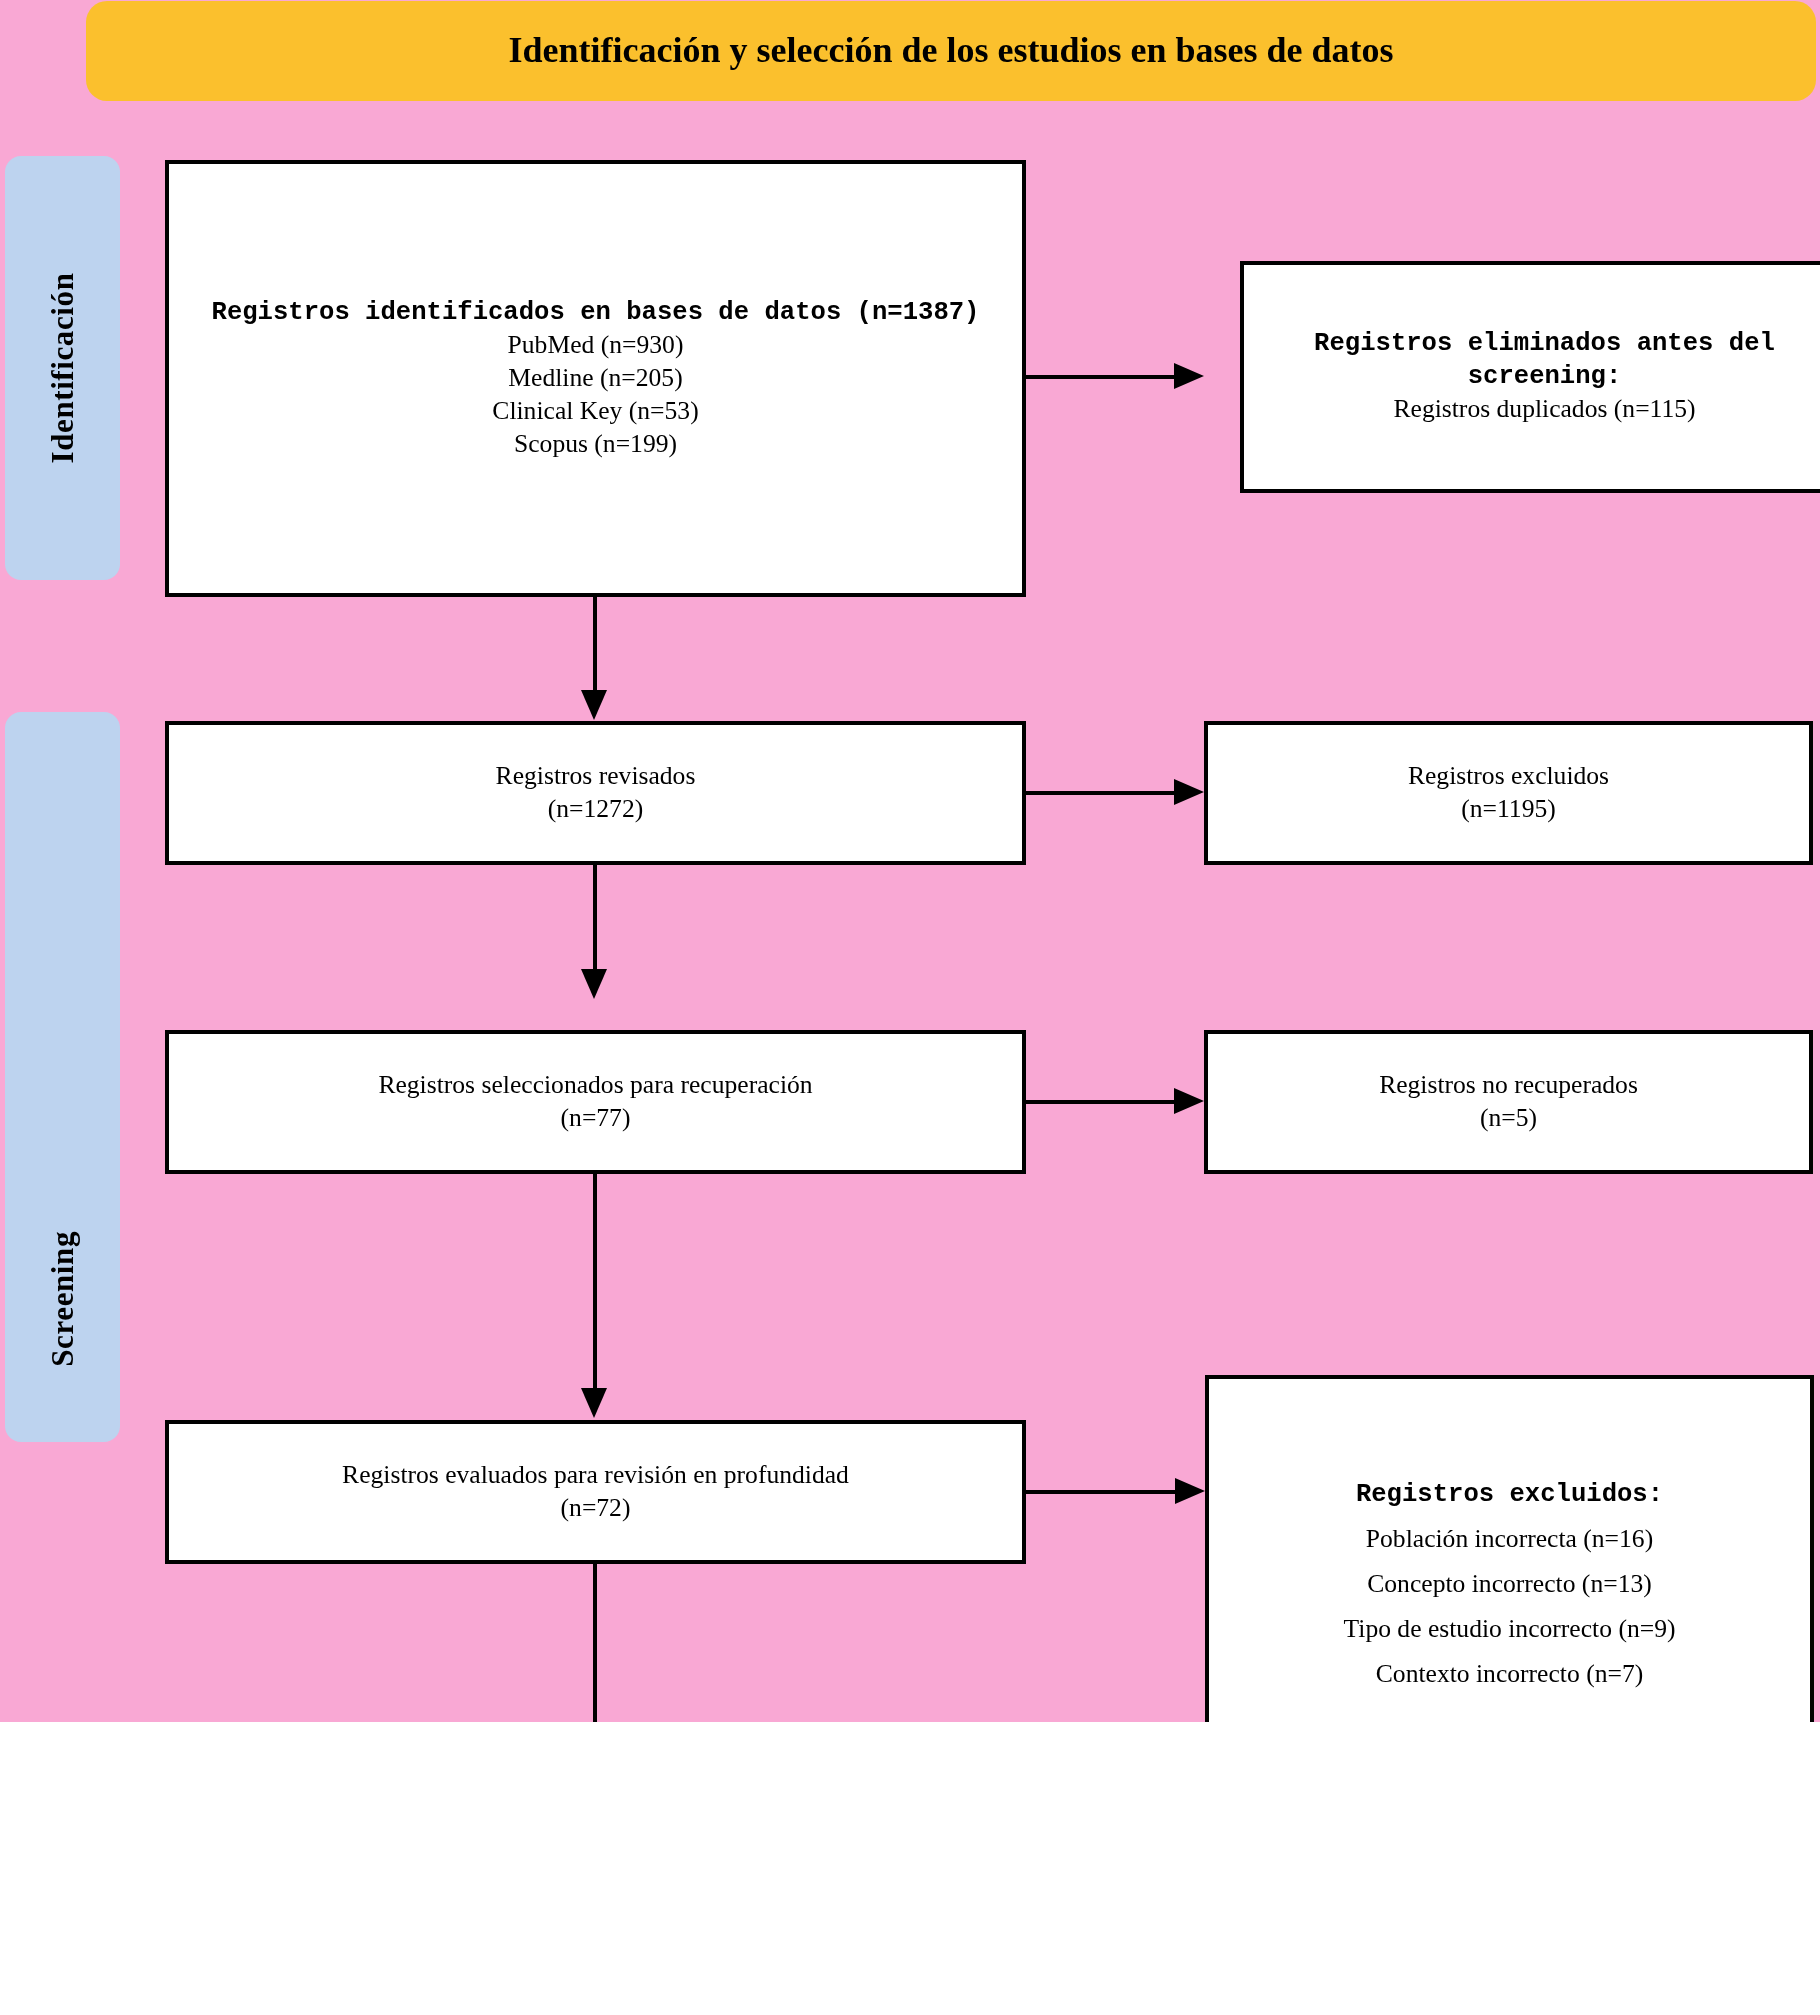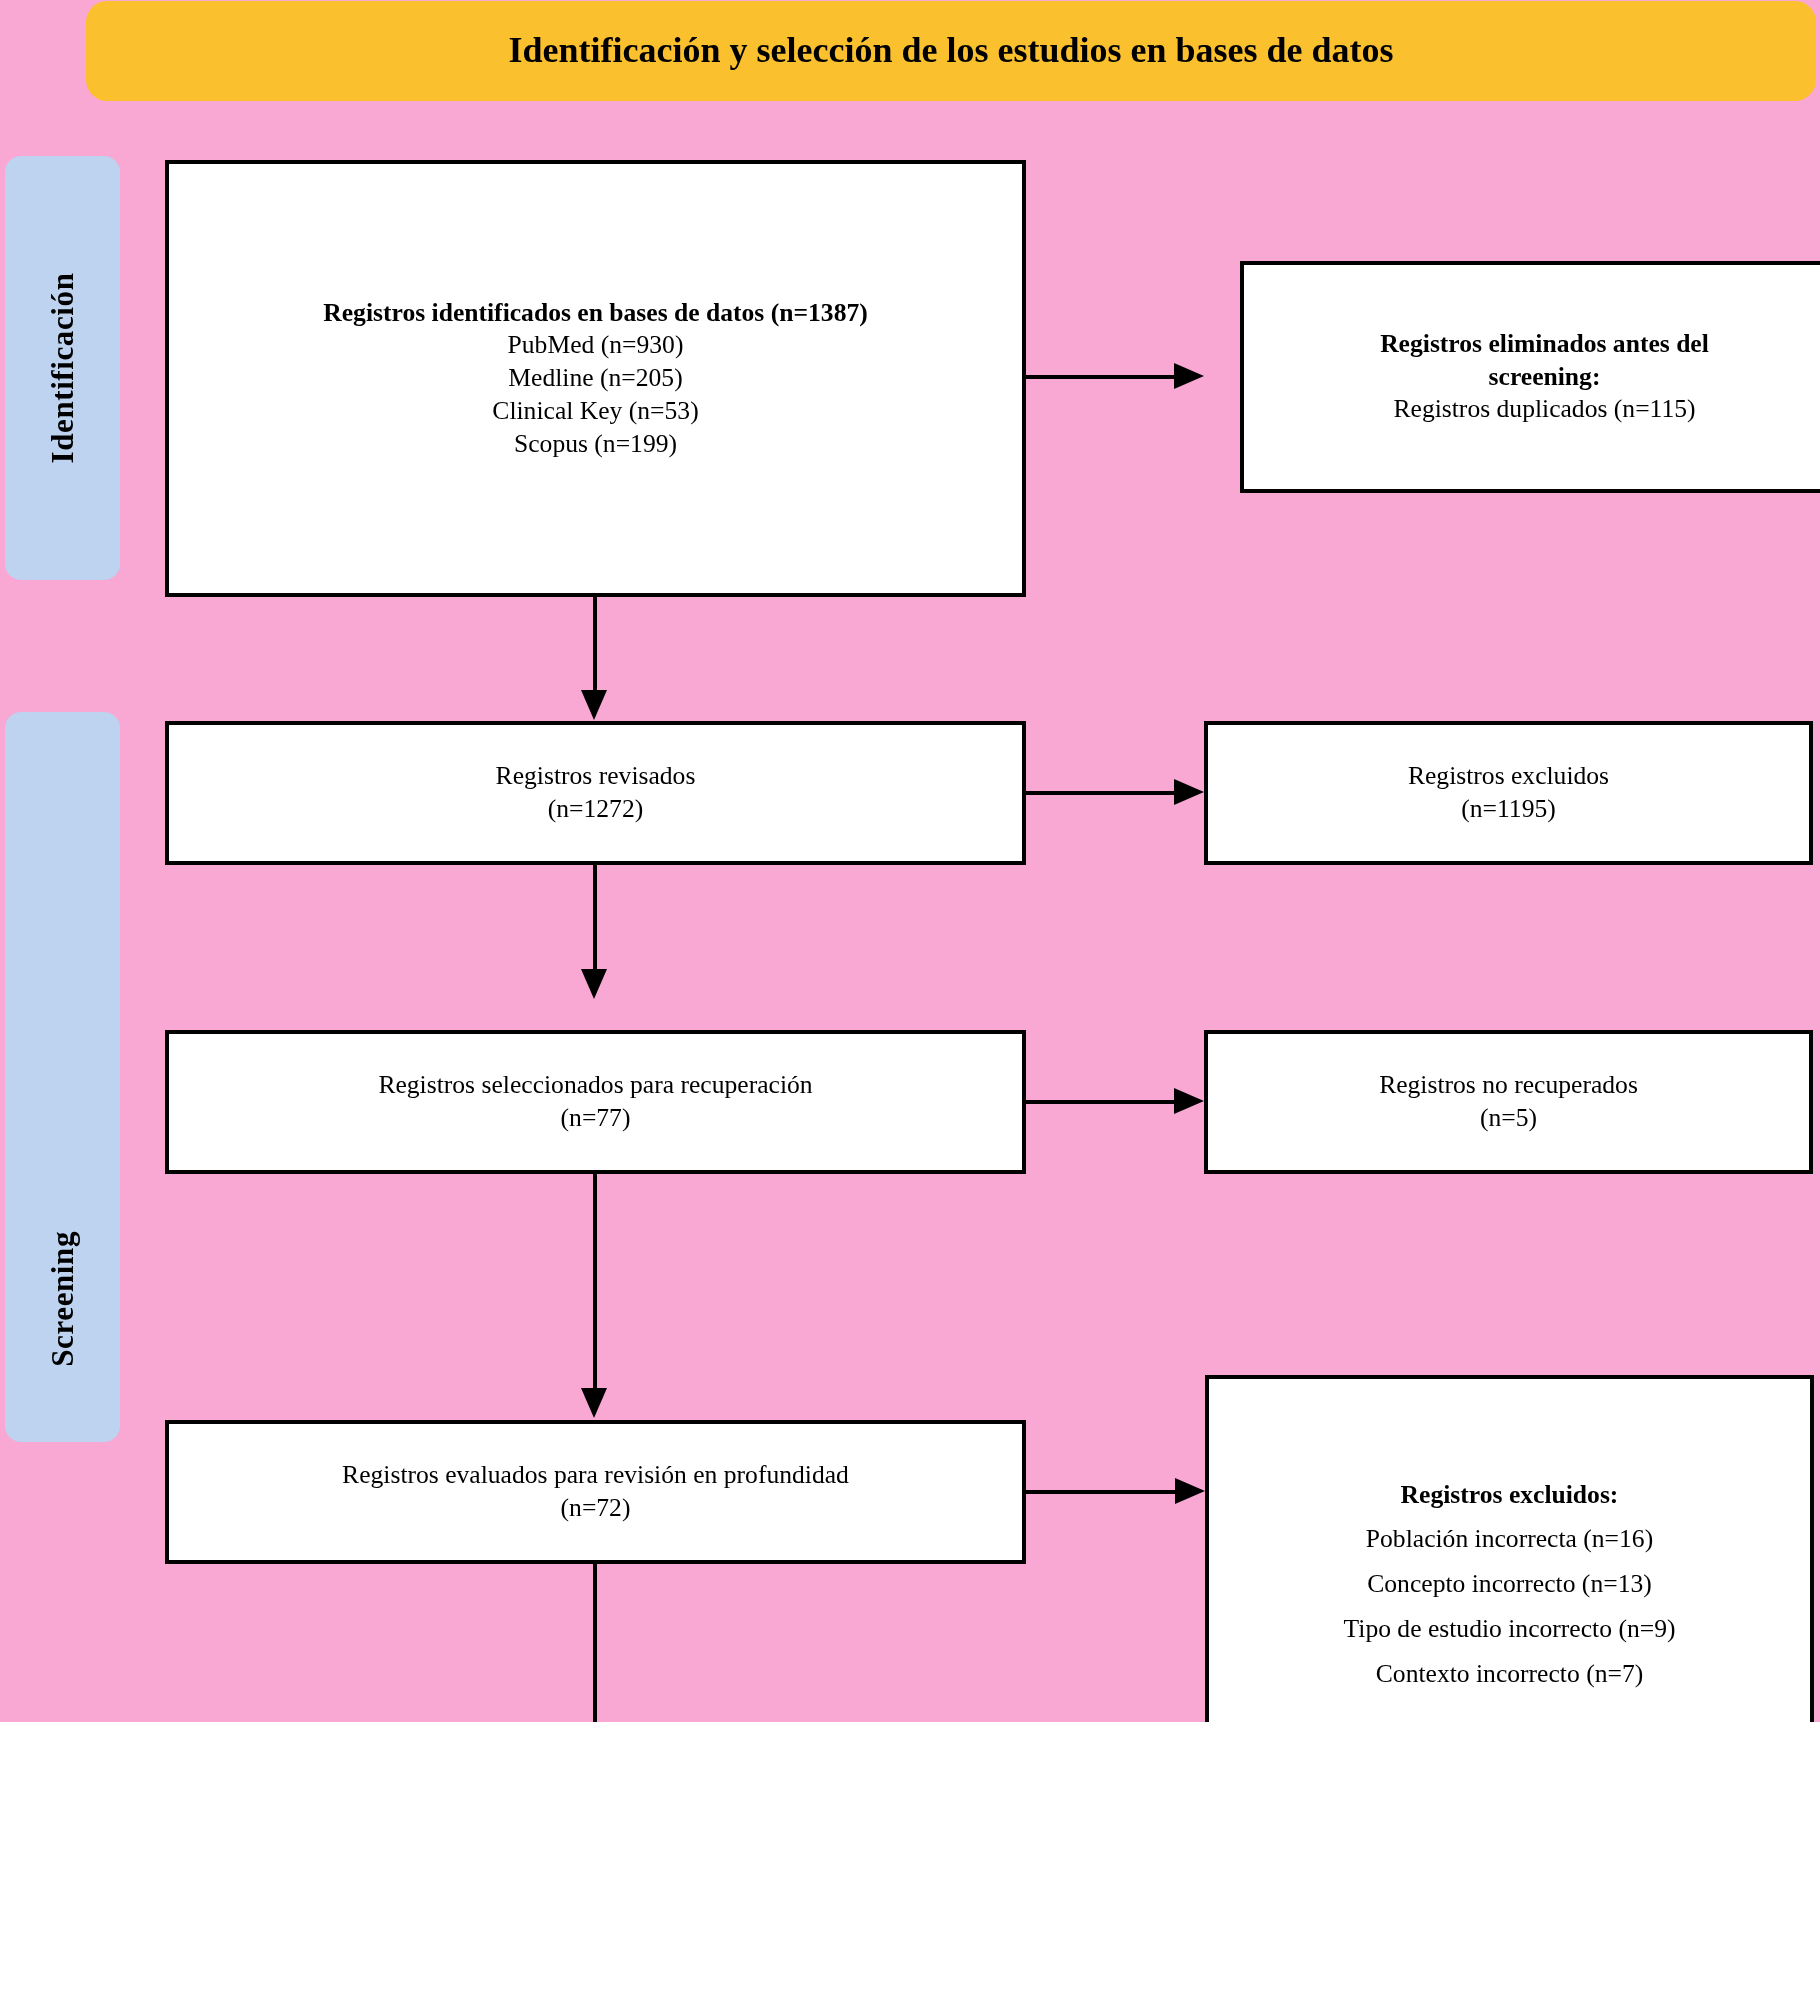--- a/index.html
+++ b/index.html
@@ -82,20 +82,21 @@
     padding: 6.2px 13.7px;
   }
   .flow-box .line {
     font-size: 25.6px;
     line-height: 1.28;
     color: #000000;
     white-space: nowrap;
   }
   .flow-box .line.bold {
     font-weight: bold;
+    font-family: Liberation Mono, monospace;
   }
 
   
   .box-identified  { left: 165px;  top: 160px;  width: 861px; height: 437px; }
   .box-removed     { left: 1204px; top: 261px;  width: 609px;  height: 232px; margin-left: 36px; }
   
   .box-screened    { left: 165px;  top: 721px; width: 861px; height: 144px; }
   .box-excluded    { left: 1204px; top: 721px; width: 609px;  height: 144px; }
   
   .box-sought      { left: 165px;  top: 1030px; width: 861px; height: 144px; font-family: Liberation Serif, serif; }

